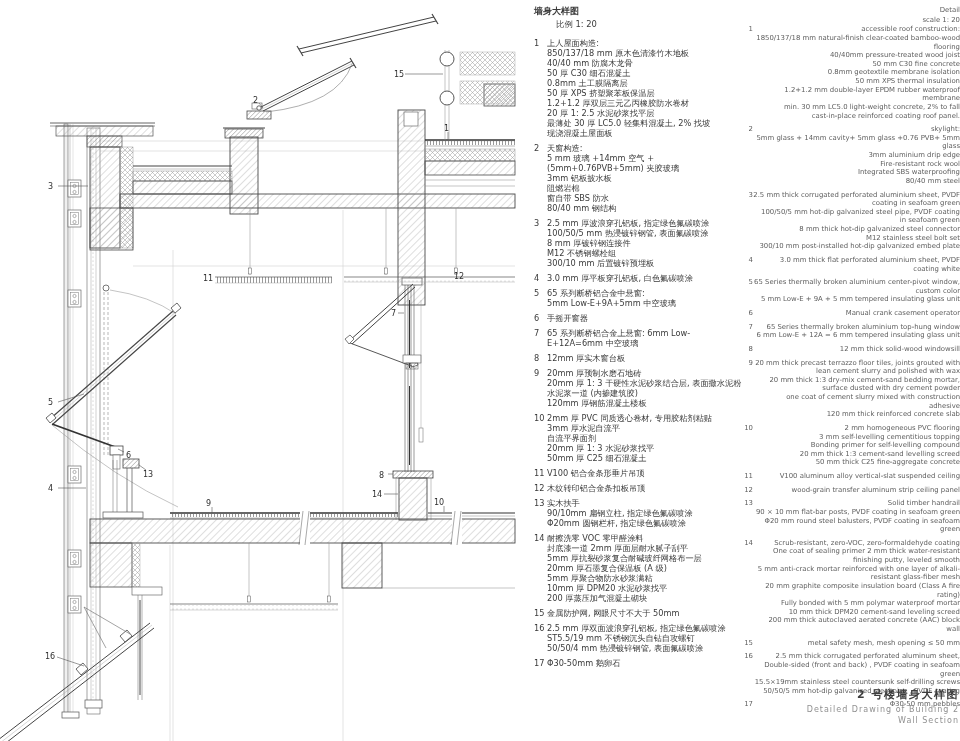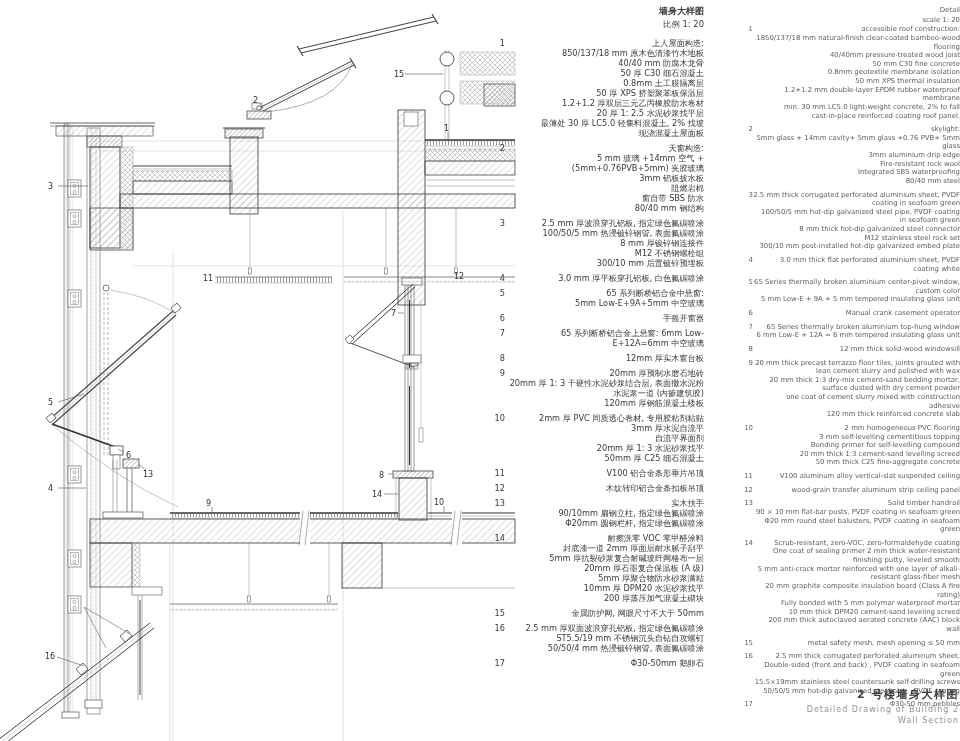--- a/index.html
+++ b/index.html
@@ -2,22 +2,22 @@
 <html><head>
 <meta charset="utf-8">
 <style>
   html,body{margin:0;padding:0;background:#9a9a9a;}
   .page{position:relative;width:960px;height:741px;background:#ffffff;margin:0 auto;
         font-family:"DejaVu Sans",sans-serif;overflow:hidden;}
   svg{position:absolute;left:0;top:0;}
   svg text{font-family:"DejaVu Sans",sans-serif;font-size:8px;fill:#2f2f2f;}
 
   
-  .col-cn{position:absolute;left:492px;top:6px;width:212px;color:#3a3a3a;
-          font-size:8.2px;line-height:1.22;text-align:right;}
+  .col-cn{position:absolute;left:534px;top:6px;width:212px;color:#3a3a3a;
+          font-size:8.2px;line-height:1.22;}
   .cn-title{font-size:9px;font-weight:bold;margin-bottom:2px;}
   .cn-scale{font-size:8.4px;margin-bottom:9px;margin-left:22px;}
 
   
   .col-en{position:absolute;left:741px;top:6px;width:219px;color:#5e5e5e;
           font-size:6.9px;line-height:1.25;text-align:right;}
   .en-title{margin-bottom:1px;}
   .en-scale{margin-bottom:1px;}
 
   .note{display:flex;margin-bottom:5px;}
@@ -491,21 +491,21 @@
             <div>Integrated SBS waterproofing</div>
             <div>80/40 mm steel</div>
           </div>
         </div>
         <div class="note">
           <div class="n">3</div>
           <div class="body">
             <div>2.5 mm thick corrugated perforated aluminium sheet, PVDF coating in seafoam green</div>
             <div>100/50/5 mm hot-dip galvanized steel pipe, PVDF coating in seafoam green</div>
             <div>8 mm thick hot-dip galvanized steel connector</div>
-            <div>M12 stainless steel rock set</div>
+            <div>M12 stainless steel bolt set</div>
             <div>300/10 mm post-installed hot-dip galvanized embed plate</div>
           </div>
         </div>
         <div class="note">
           <div class="n">4</div>
           <div class="body">
             <div>3.0 mm thick flat perforated aluminium sheet,  PVDF  coating white</div>
           </div>
         </div>
         <div class="note">

